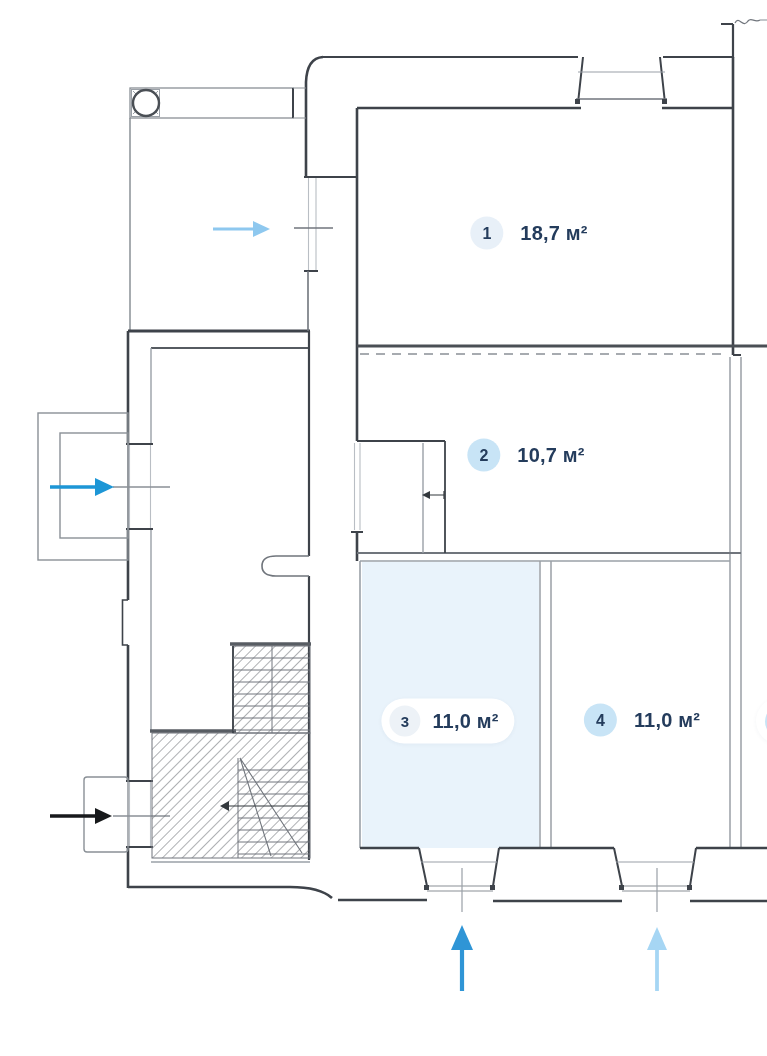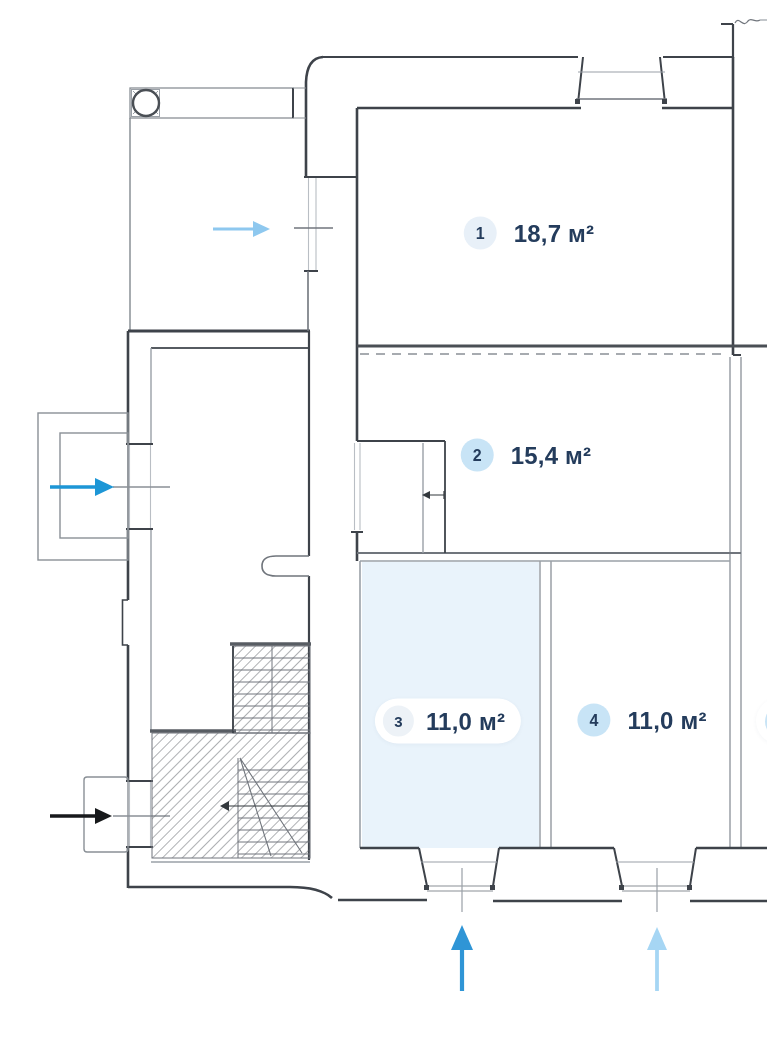--- a/index.html
+++ b/index.html
@@ -7,21 +7,21 @@
           font-family:"Liberation Sans",sans-serif;}
   .plan-svg{position:absolute;left:0;top:0;}
   .room-hit{cursor:pointer;}
   .room-label{position:absolute;display:flex;align-items:center;gap:17px;
               transform:translate(-50%,-50%);z-index:5;white-space:nowrap;}
   .badge{width:33px;height:33px;border-radius:50%;display:flex;align-items:center;
          justify-content:center;font-weight:700;font-size:16px;color:#243c5c;flex:0 0 auto;}
   .badge--blue{background:#c8e4f6;}
   .badge--light{background:#e8f0f8;}
   .badge--white{background:#edf2f7;}
-  .area{font-weight:700;font-size:24px;color:#243c5c;letter-spacing:.2px;}
+  .area{font-weight:700;font-size:20px;color:#243c5c;letter-spacing:.2px;}
   .label-pill{position:absolute;transform:translate(-50%,-50%);background:#ffffff;
               border-radius:24px;padding:7px 16px 7px 8px;display:flex;align-items:center;
               gap:12px;z-index:5;box-shadow:0 1px 4px rgba(40,60,90,.05);white-space:nowrap;}
   .label-pill .badge{width:31px;height:31px;font-size:15px;}
   .pill-partial{position:absolute;left:756px;top:698px;width:60px;height:46px;
                 background:#fff;border-radius:23px;z-index:5;display:flex;align-items:center;
                 box-shadow:0 1px 4px rgba(40,60,90,.05);}
   .pill-partial .badge{margin-left:9px;background:#c8e4f6;}
 </style>
 </head>
@@ -168,21 +168,21 @@
     <rect class="room-hit" x="552" y="562" width="178" height="286" fill="transparent"></rect>
   </svg>
 
   <div class="room-label" style="left:529px;top:233px;">
     <span class="badge badge--light">1</span>
     <span class="area">18,7 м²</span>
   </div>
 
   <div class="room-label" style="left:526px;top:455px;">
     <span class="badge badge--blue">2</span>
-    <span class="area">15,4 м²</span>
+    <span class="area">10,7 м²</span>
   </div>
 
   <div class="label-pill" style="left:448px;top:721px;">
     <span class="badge badge--white">3</span>
     <span class="area">11,0 м²</span>
   </div>
 
   <div class="room-label" style="left:642px;top:720px;">
     <span class="badge badge--blue">4</span>
     <span class="area">11,0 м²</span>

